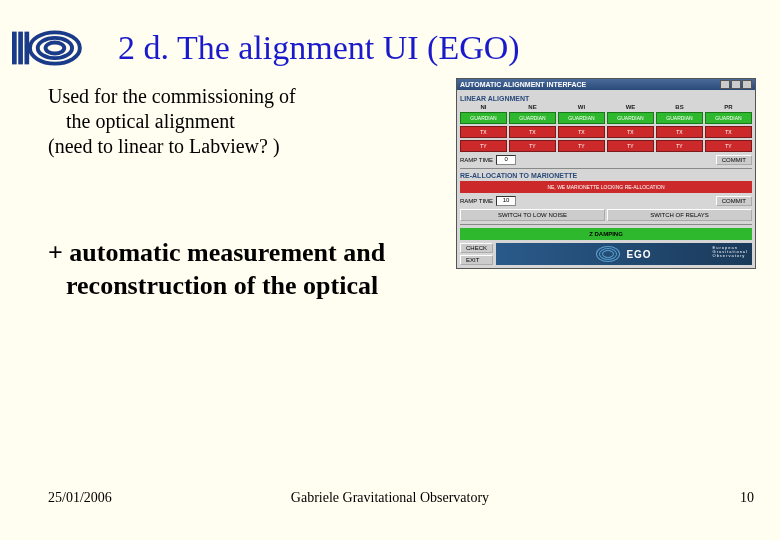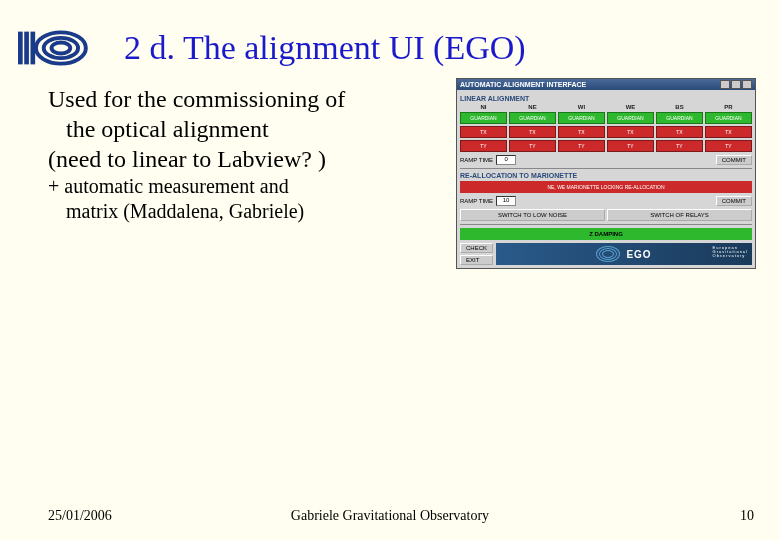--- a/index.html
+++ b/index.html
@@ -7,21 +7,21 @@
     width: 780px;
     height: 540px;
     background: #fffef0;
     font-family: "Times New Roman", serif;
     position: relative;
     overflow: hidden;
   }
   .header {
     display: flex;
     align-items: center;
-    padding: 28px 0 0 18px;
+    padding: 28px 0 0 12px;
   }
   .logo {
     width: 78px;
     height: 40px;
     flex-shrink: 0;
   }
   .title {
     font-size: 34px;
     color: #1a1acc;
     margin-left: 28px;
@@ -29,29 +29,31 @@
   }
   .content {
     display: flex;
     padding: 10px 14px 0 48px;
   }
   .left-col {
     width: 400px;
     flex-shrink: 0;
   }
   .bullet1 {
-    font-size: 24px;
+    font-size: 20px;
     color: #000;
     line-height: 1.25;
     margin-top: 6px;
   }
   .bullet2 {
-    font-size: 20px;
+    font-size: 26px;
     color: #000;
     line-height: 1.25;
+    margin-top: 78px;
+    font-weight: bold;
   }
   .indent { padding-left: 18px; display: block; }
   .screenshot {
     width: 300px;
     margin-left: 8px;
   }
   .win {
     background: #d6d6d6;
     border: 1px solid #555;
     font-family: Arial, sans-serif;
@@ -96,21 +98,21 @@
   }
   .ego-rings {
     width: 26px; height: 18px; position: relative; margin-right: 4px;
   }
   .ego-rings span {
     position: absolute; border: 1px solid #5aa0d0; border-radius: 50%;
   }
   .ego-sub { position: absolute; right: 4px; top: 3px; font-size: 4px; font-weight: normal; line-height: 1; text-align: left; }
   .footer {
     position: absolute;
-    bottom: 16px;
+    bottom: 34px;
     left: 0;
     width: 100%;
     display: flex;
     align-items: center;
     font-size: 14px;
     color: #000;
     padding: 0 26px 0 48px;
   }
   .footer-center { position: absolute; left: 50%; transform: translateX(-50%); }
   .footer-right { margin-left: auto; }
@@ -134,21 +136,21 @@
 
 <div class="content">
   <div class="left-col">
     <div class="bullet1">
       <span>Used for the commissioning of</span><br>
       <span class="indent">the optical alignment</span>
       <span>(need to linear to Labview? )</span>
     </div>
     <div class="bullet2">
       <span>+ automatic measurement and</span><br>
-      <span class="indent">matrix (Maddalena, Gabriele)</span>
+      <span class="indent">reconstruction of the optical</span>
     </div>
   </div>
 
   <div class="screenshot">
     <div class="win">
       <div class="win-title">
         <span>AUTOMATIC ALIGNMENT INTERFACE</span>
         <div class="win-ctrls">
           <div class="win-btn"></div>
           <div class="win-btn"></div>

